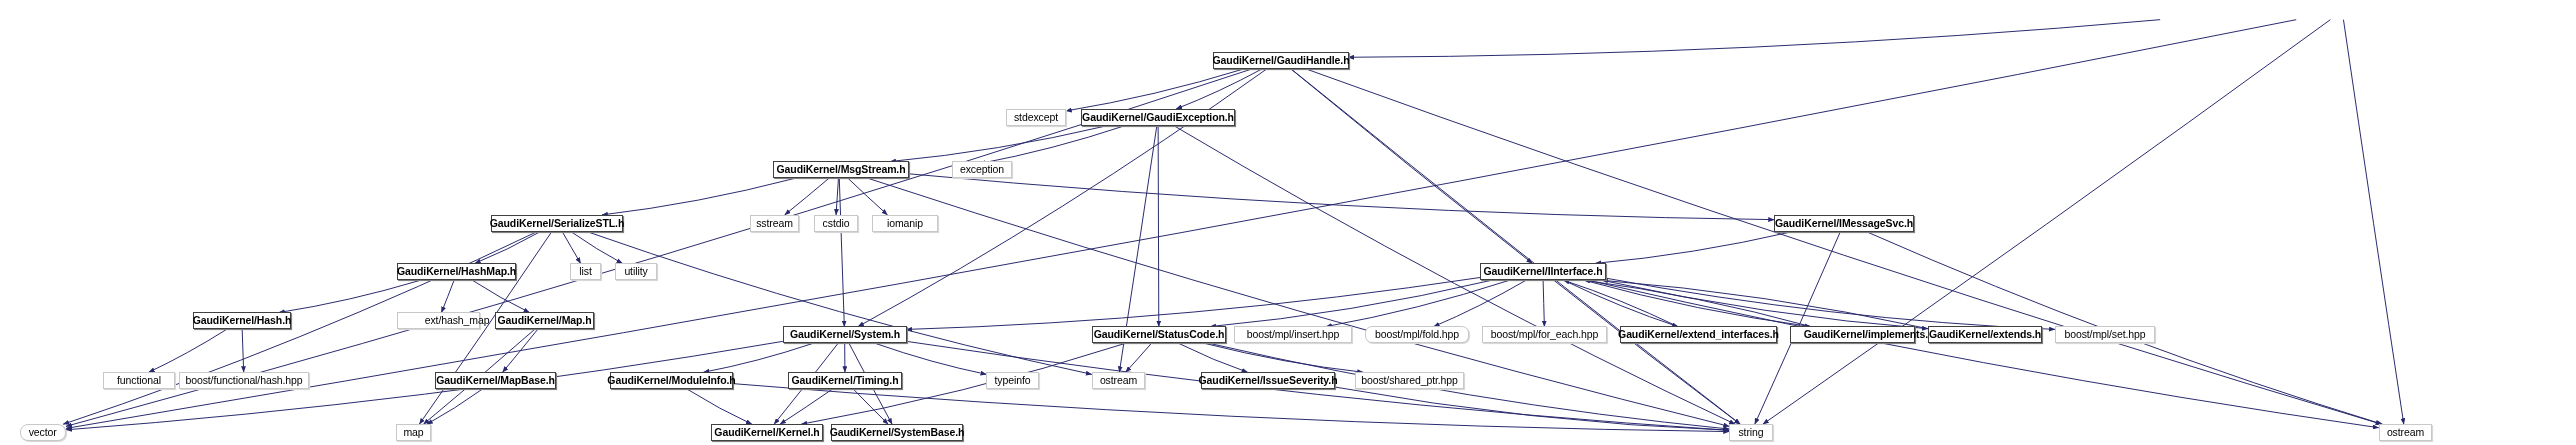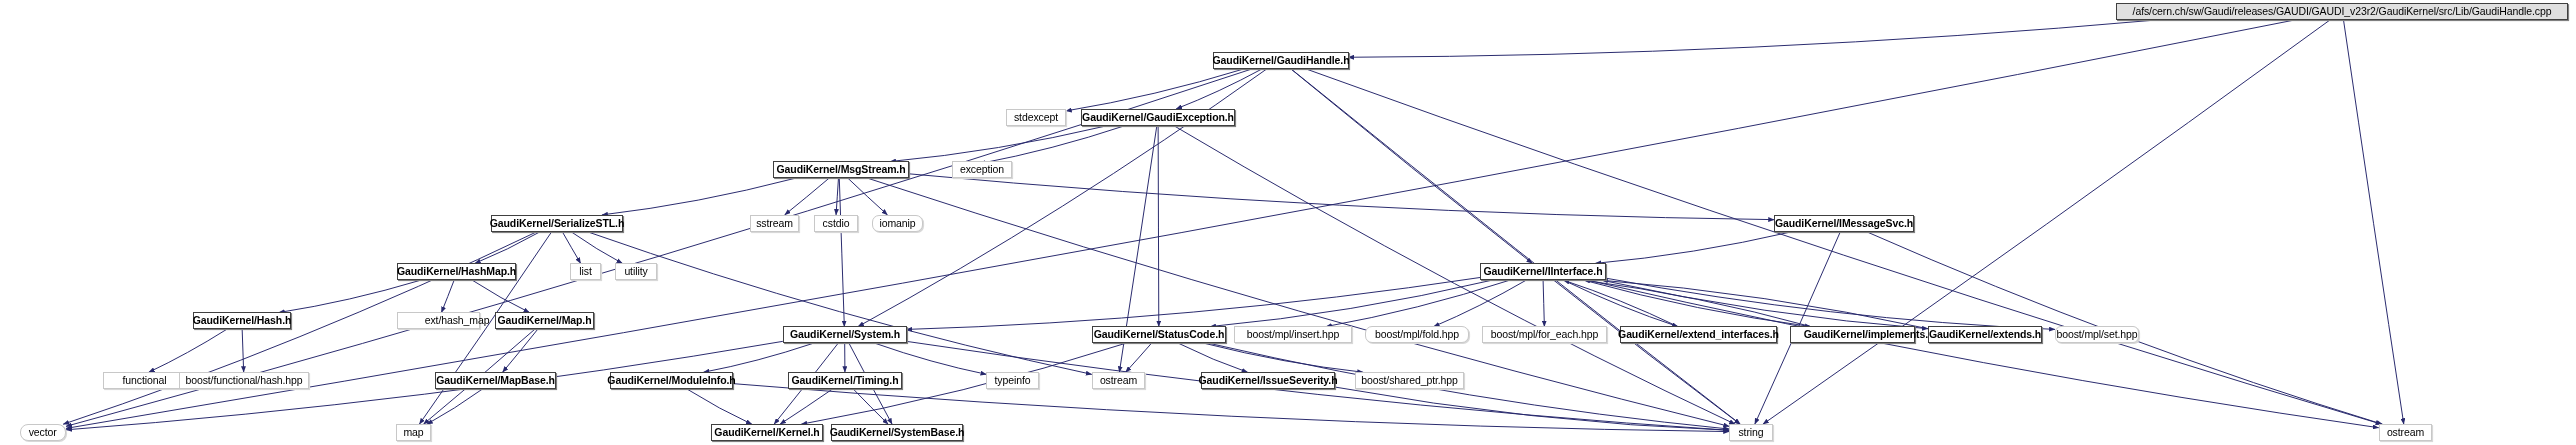--- a/index.html
+++ b/index.html
@@ -131,48 +131,47 @@
         <path d="M978.6351351351351,554 Q1024.75,582.6718858548943 1070.8648648648648,604" marker-end="url(#arrow)"></path>
         <path d="M1044,546.2113821138212 Q1753.5,604.859674796748 2463,614.5079674796748" marker-end="url(#arrow)"></path>
         <path d="M1185.581081081081,554 Q1148.25,579.7862564432146 1110.918918918919,604" marker-end="url(#arrow)"></path>
         <path d="M1215.418918918919,554 Q1240.25,579.6166317113718 1265.081081081081,604" marker-end="url(#arrow)"></path>
         <path d="M1901,551 Q2182,601.6221246956552 2463,612.6681190994916" marker-end="url(#arrow)"></path>
         <path d="M2389.9,465 Q2308.5,425.85156084847546 2227.1,399" marker-end="url(#arrow)"></path>
         <path d="M2579.266666666667,465 Q2417.75,420.46026409771673 2256.233333333333,399" marker-end="url(#arrow)"></path>
         <path d="M2746,468 Q2513.7166666666667,417.06180043229256 2281.4333333333334,399" marker-end="url(#arrow)"></path>
       </g>
   </svg>
-<div class="node root" style="left: 2116px; top: 2.8px; width: 452px;">/afs/cern.ch/sw/Gaudi/releases/GAUDI/GAUDI_v23r2/GaudiKernel/src/Lib/GaudiHandle.cpp</div>
     <div class="node plain" style="left: 1213px; top: 52px; width: 136px;">GaudiKernel/GaudiHandle.h</div>
     <div class="node sys" style="left: 1006px; top: 109px; width: 60px;">stdexcept</div>
     <div class="node plain" style="left: 1081px; top: 109px; width: 154px;">GaudiKernel/GaudiException.h</div>
     <div class="node plain" style="left: 773px; top: 161px; width: 136px;">GaudiKernel/MsgStream.h</div>
     <div class="node sys" style="left: 920px; top: 161px; width: 60px; margin-left: 32px;">exception</div>
     <div class="node plain" style="left: 491px; top: 215px; width: 132px;">GaudiKernel/SerializeSTL.h</div>
     <div class="node sys" style="left: 750px; top: 215px; width: 49px;">sstream</div>
     <div class="node sys" style="left: 814px; top: 215px; width: 44px; text-align: right;">cstdio</div>
-    <div class="node sys" style="left: 872px; top: 215px; width: 51px; border-radius: 7px;">iomanip</div>
+    <div class="node sys" style="left: 872px; top: 215px; width: 66px;">iomanip</div>
     <div class="node plain" style="left: 1774px; top: 215px; width: 140px;">GaudiKernel/IMessageSvc.h</div>
     <div class="node plain" style="left: 397px; top: 263px; width: 119px;">GaudiKernel/HashMap.h</div>
     <div class="node sys" style="left: 570px; top: 263px; width: 31px;">list</div>
     <div class="node sys" style="left: 615px; top: 263px; width: 42px;">utility</div>
     <div class="node plain" style="left: 1480px; top: 263px; width: 126px;">GaudiKernel/IInterface.h</div>
     <div class="node plain" style="left: 193px; top: 312px; width: 98px;">GaudiKernel/Hash.h</div>
     <div class="node sys" style="left: 397px; top: 312px; width: 83px; padding-left: 42px;">ext/hash_map</div>
     <div class="node plain" style="left: 495px; top: 312px; width: 99px;">GaudiKernel/Map.h</div>
     <div class="node plain" style="left: 783px; top: 326px; width: 124px;">GaudiKernel/System.h</div>
     <div class="node plain" style="left: 1092px; top: 326px; width: 134px;">GaudiKernel/StatusCode.h</div>
     <div class="node sys" style="left: 1234px; top: 326px; width: 118px;">boost/mpl/insert.hpp</div>
     <div class="node sys" style="left: 1365px; top: 326px; width: 104px; border-radius: 7px;">boost/mpl/fold.hpp</div>
     <div class="node sys" style="left: 1482px; top: 326px; width: 125px;">boost/mpl/for_each.hpp</div>
     <div class="node plain" style="left: 1620px; top: 326px; width: 157px;">GaudiKernel/extend_interfaces.h</div>
     <div class="node plain" style="left: 1790px; top: 326px; width: 125px; padding-left: 38px;">GaudiKernel/implements.h</div>
     <div class="node plain" style="left: 1928px; top: 326px; width: 114px;">GaudiKernel/extends.h</div>
-    <div class="node sys" style="left: 2055px; top: 326px; width: 84px; border-radius: 6px;">boost/mpl/set.hpp</div>
-    <div class="node sys" style="left: 103px; top: 372px; width: 83px;">functional</div>
+    <div class="node sys" style="left: 2055px; top: 326px; width: 100px;">boost/mpl/set.hpp</div>
+    <div class="node sys" style="left: 103px; top: 372px; width: 72px;">functional</div>
     <div class="node sys" style="left: 179px; top: 372px; width: 130px;">boost/functional/hash.hpp</div>
     <div class="node plain" style="left: 435px; top: 372px; width: 121px;">GaudiKernel/MapBase.h</div>
     <div class="node plain" style="left: 610px; top: 372px; width: 123px;">GaudiKernel/ModuleInfo.h</div>
     <div class="node plain" style="left: 788px; top: 372px; width: 114px;">GaudiKernel/Timing.h</div>
     <div class="node sys" style="left: 986px; top: 372px; width: 53px;">typeinfo</div>
     <div class="node sys" style="left: 1092px; top: 372px; width: 53px;">ostream</div>
     <div class="node plain" style="left: 1201px; top: 372px; width: 134px;">GaudiKernel/IssueSeverity.h</div>
     <div class="node sys" style="left: 1355px; top: 372px; width: 109px;">boost/shared_ptr.hpp</div>
     <div class="node sys" style="left: 19.7px; top: 424px; width: 46px; border-radius: 8px;">vector</div>
     <div class="node sys" style="left: 396px; top: 424px; width: 35px;">map</div>

